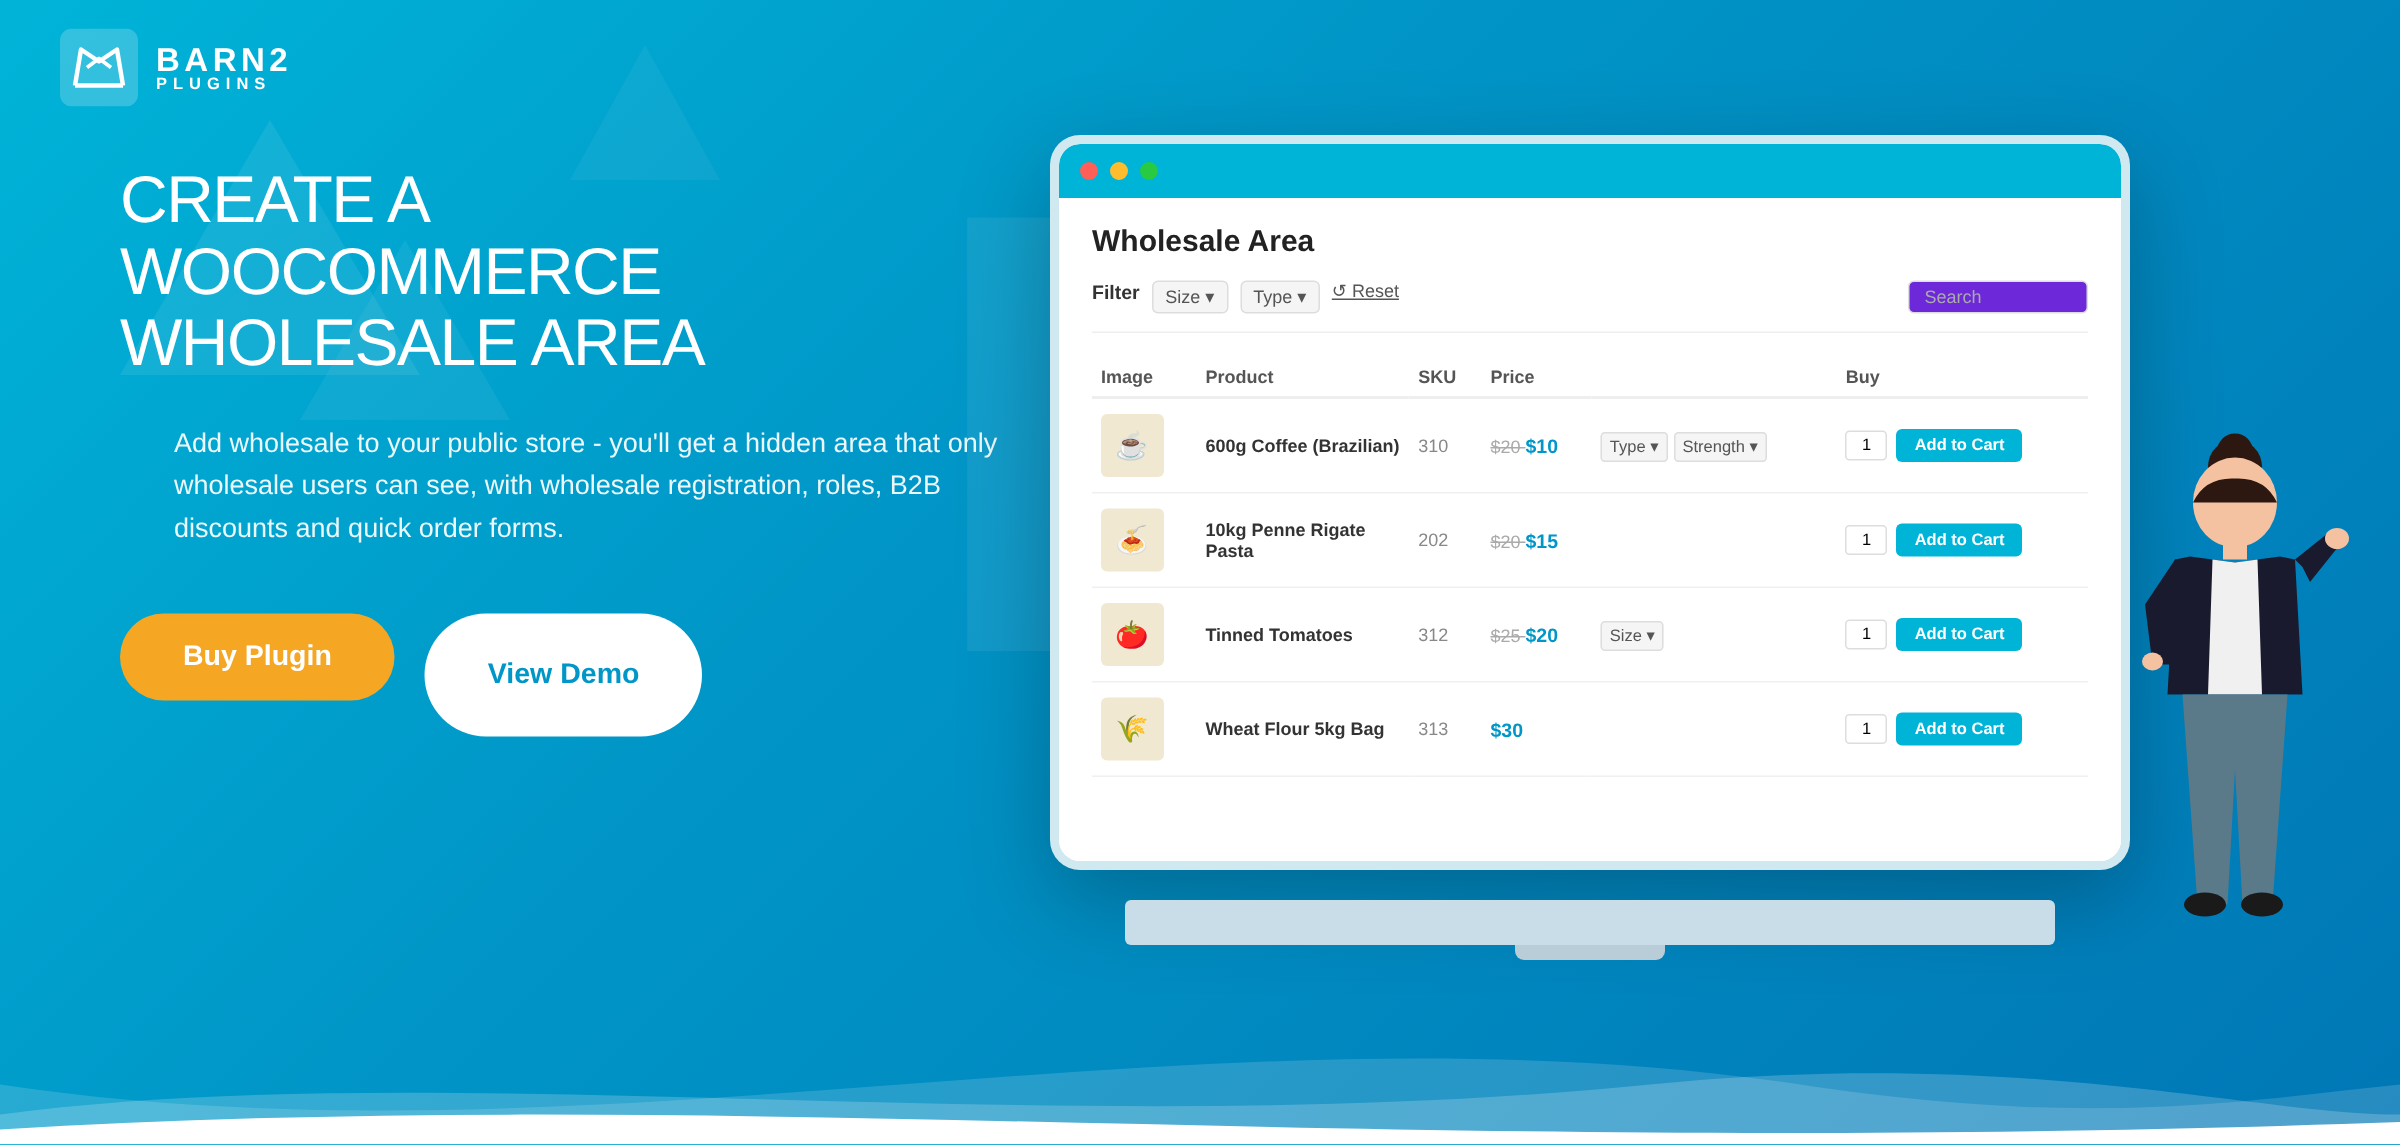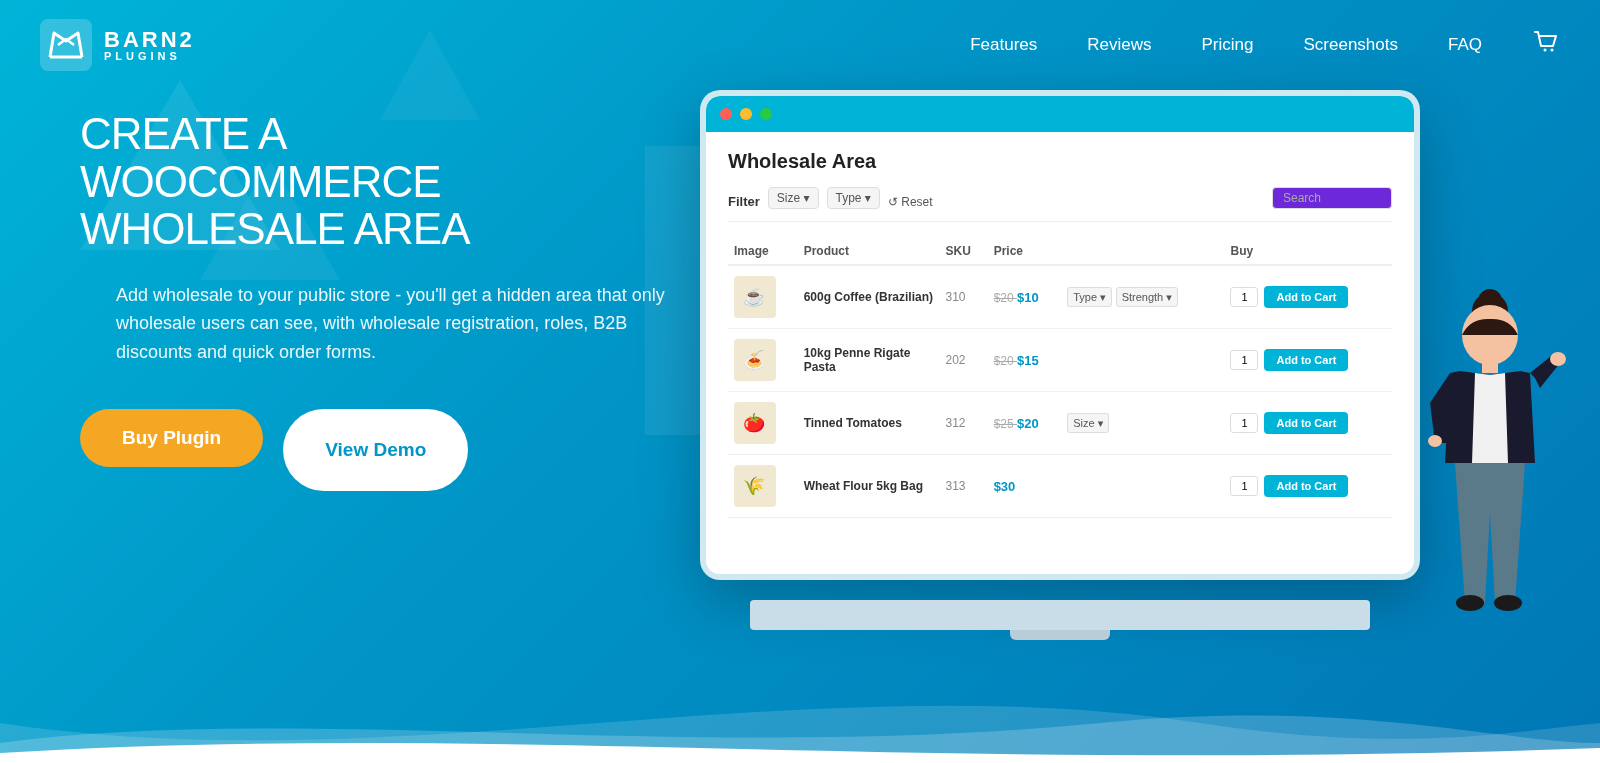--- a/index.html
+++ b/index.html
@@ -213,21 +213,21 @@
       overflow: hidden;
     }
     .wholesale-title {
       font-size: 20px;
       font-weight: 700;
       color: #222;
       margin-bottom: 14px;
     }
     .filter-bar {
       display: flex;
-      align-items: flex-end;
+      align-items: flex-start;
       gap: 8px;
       margin-bottom: 16px;
       border-bottom: 1px solid #eee;
       padding-bottom: 12px;
     }
     .filter-label {
       font-size: 13px;
       font-weight: 600;
       color: #333;
     }
@@ -243,20 +243,21 @@
       cursor: pointer;
       color: #555;
     }
     .filter-reset {
       font-size: 12px;
       color: #555;
       display: flex;
       align-items: center;
       gap: 3px;
       cursor: pointer;
+      text-decoration: underline;
     }
     .search-box {
       margin-left: auto;
       border: 1px solid #ddd;
       border-radius: 4px;
       padding: 3px 10px;
       font-size: 12px;
       color: #aaa;
       width: 120px;
       background: #6d28d9;
@@ -387,34 +388,20 @@
         <rect width="52" height="52" rx="8" fill="rgba(255,255,255,0.2)"></rect>
         <path d="M10 38 L14 14 L26 22 L38 14 L42 38" stroke="white" stroke-width="3" fill="none" stroke-linejoin="round"></path>
         <path d="M18 26 L26 20 L34 26" stroke="white" stroke-width="2.5" fill="none" stroke-linejoin="round"></path>
         <path d="M10 38 L42 38" stroke="white" stroke-width="3"></path>
       </svg>
       <div class="logo-text">
         <span class="barn2">BARN2</span>
         <span class="plugins">PLUGINS</span>
       </div>
     </div>
-    <div class="nav-links">
-      <a href="#">Features</a>
-      <a href="#">Reviews</a>
-      <a href="#">Pricing</a>
-      <a href="#">Screenshots</a>
-      <a href="#">FAQ</a>
-      <span class="cart-icon">
-        <svg width="28" height="28" viewBox="0 0 28 28" fill="none" xmlns="http://www.w3.org/2000/svg">
-          <path d="M3 4h3l3 14h12l3-10H8" stroke="white" stroke-width="2" stroke-linecap="round" stroke-linejoin="round" fill="none"></path>
-          <circle cx="13" cy="22" r="1.5" fill="white"></circle>
-          <circle cx="20" cy="22" r="1.5" fill="white"></circle>
-        </svg>
-      </span>
-    </div>
   </nav>
 
   <div class="hero-left">
     <h1 class="hero-title">
       <span>CREATE A</span><br>
       <span>WOOCOMMERCE</span><br>
       <span>WHOLESALE AREA</span>
     </h1>
     <p class="hero-subtitle">Add wholesale to your public store - you'll get a hidden area that only wholesale users can see, with wholesale registration, roles, B2B discounts and quick order forms.</p>
     <div class="hero-buttons">

